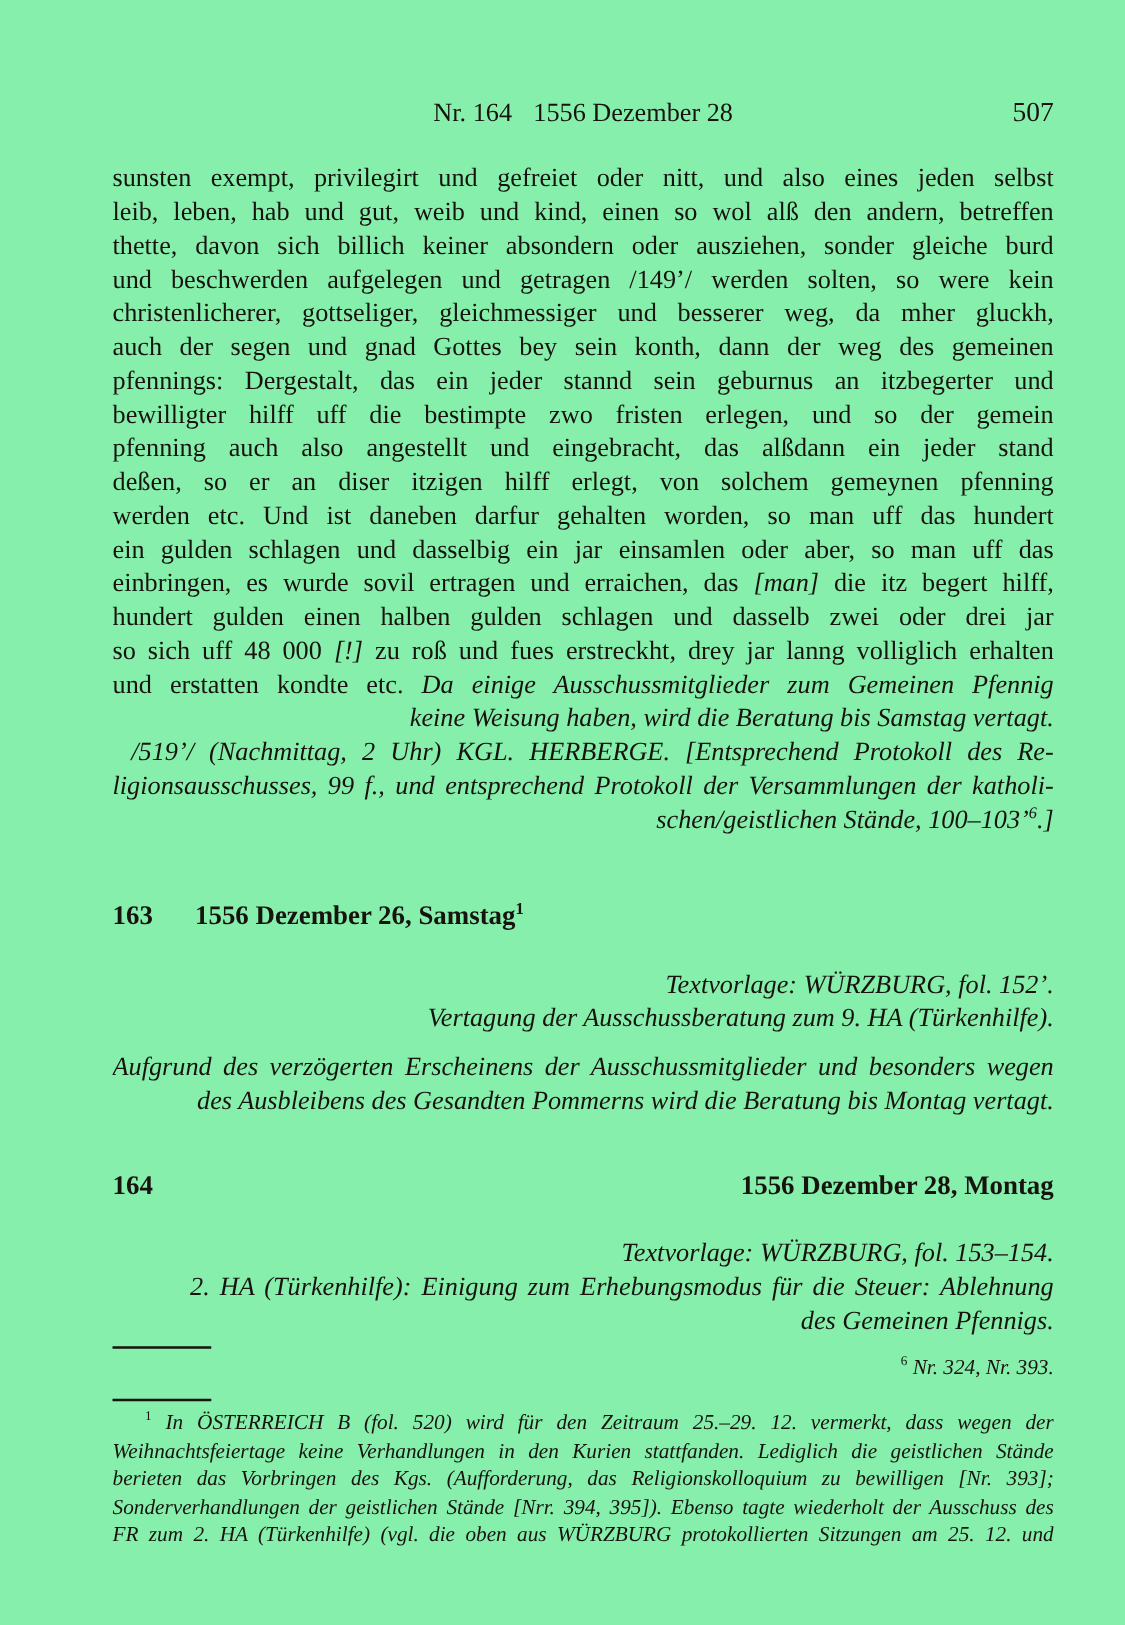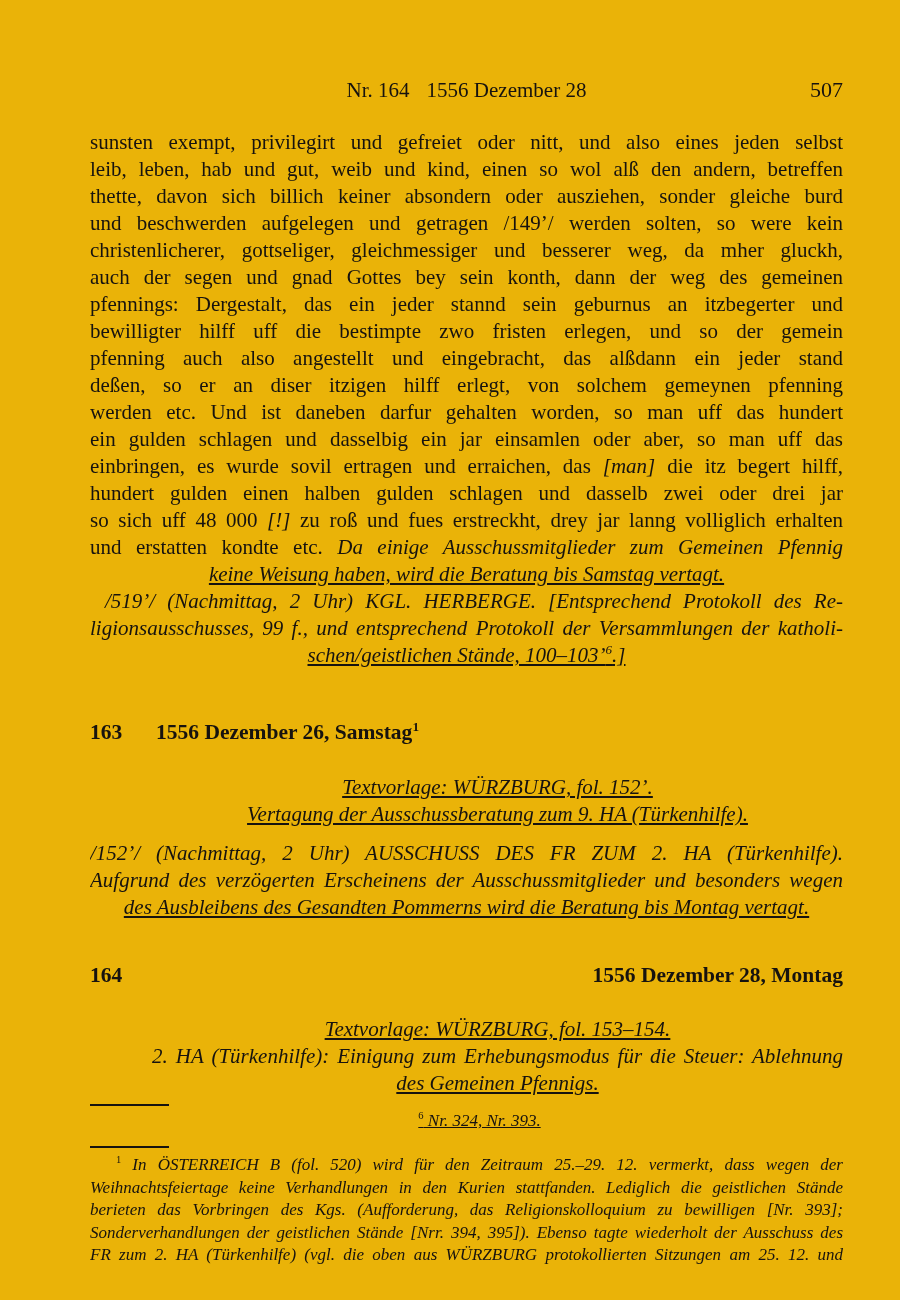--- a/index.html
+++ b/index.html
@@ -1,31 +1,31 @@
 <!DOCTYPE html>
 <html><head>
 <meta charset="utf-8">
 <style>
   html,body{margin:0;padding:0;background:#e8e8e6;}
   .page{
     position:relative;width:900px;height:1300px;margin:0 auto;
-    background:#eab308;color:#17130f;
+    background:#86efac;color:#17130f;
     font-family:"Liberation Serif", "DejaVu Serif", serif;
     overflow:hidden;
   }
   .running-header{
     position:absolute;top:77px;left:90px;width:753px;height:27px;
     font-size:21px;line-height:27px;
   }
   .rh-center{display:flex;justify-content:center;gap:17px;}
   .rh-page{position:absolute;right:0;top:-1px;font-size:22px;}
   #content{position:absolute;left:90px;top:129px;width:753px;}
   .para .line{height:27px;line-height:27px;font-size:21px;overflow:hidden;}
   .line.j{text-align:justify;text-align-last:justify;}
-  .line.l{text-align:center;text-decoration:underline;}
+  .line.l{text-align:right;}
   .body .line.ind{text-indent:15px;}
   .i{font-style:italic;}
   .r{font-style:normal;}
   sup{vertical-align:super;font-size:62%;line-height:0;}
   sup.i{font-style:italic;}
   .heading{display:flex;height:28px;line-height:28px;font-weight:bold;font-size:21.5px;}
   .heading .hnum{width:66px;flex:0 0 66px;}
   .regest{margin-left:62px;}
   .footnote .line{height:22.4px;line-height:22.4px;font-size:17px;}
   .footnote .line.ind{text-indent:26px;}
@@ -78,21 +78,20 @@
       </div>
       <div class="heading" id="section-163-heading">
         <span class="hnum">163</span>
         <span class="htitle">1556 Dezember 26, Samstag<sup class="r">1</sup></span>
       </div>
       <div class="para regest" id="section-163-regest">
         <div class="line l"><span class="i">Textvorlage: WÜRZBURG, fol. 152’.</span></div>
         <div class="line l"><span class="i">Vertagung der Ausschussberatung zum 9. HA (Türkenhilfe).</span></div>
       </div>
       <div class="para body" id="section-163-body">
-        <div class="line j"><span class="i">/152’/ (Nachmittag, 2 Uhr) AUSSCHUSS DES FR ZUM 2. HA (Türkenhilfe).</span></div>
         <div class="line j"><span class="i">Aufgrund des verzögerten Erscheinens der Ausschussmitglieder und besonders wegen</span></div>
         <div class="line l"><span class="i">des Ausbleibens des Gesandten Pommerns wird die Beratung bis Montag vertagt.</span></div>
       </div>
       <div class="heading" id="section-164-heading">
         <span class="hnum">164</span>
         <span class="htitle">1556 Dezember 28, Montag</span>
       </div>
       <div class="para regest" id="section-164-regest">
         <div class="line l"><span class="i">Textvorlage: WÜRZBURG, fol. 153–154.</span></div>
         <div class="line j"><span class="i">2. HA (Türkenhilfe): Einigung zum Erhebungsmodus für die Steuer: Ablehnung</span></div>

